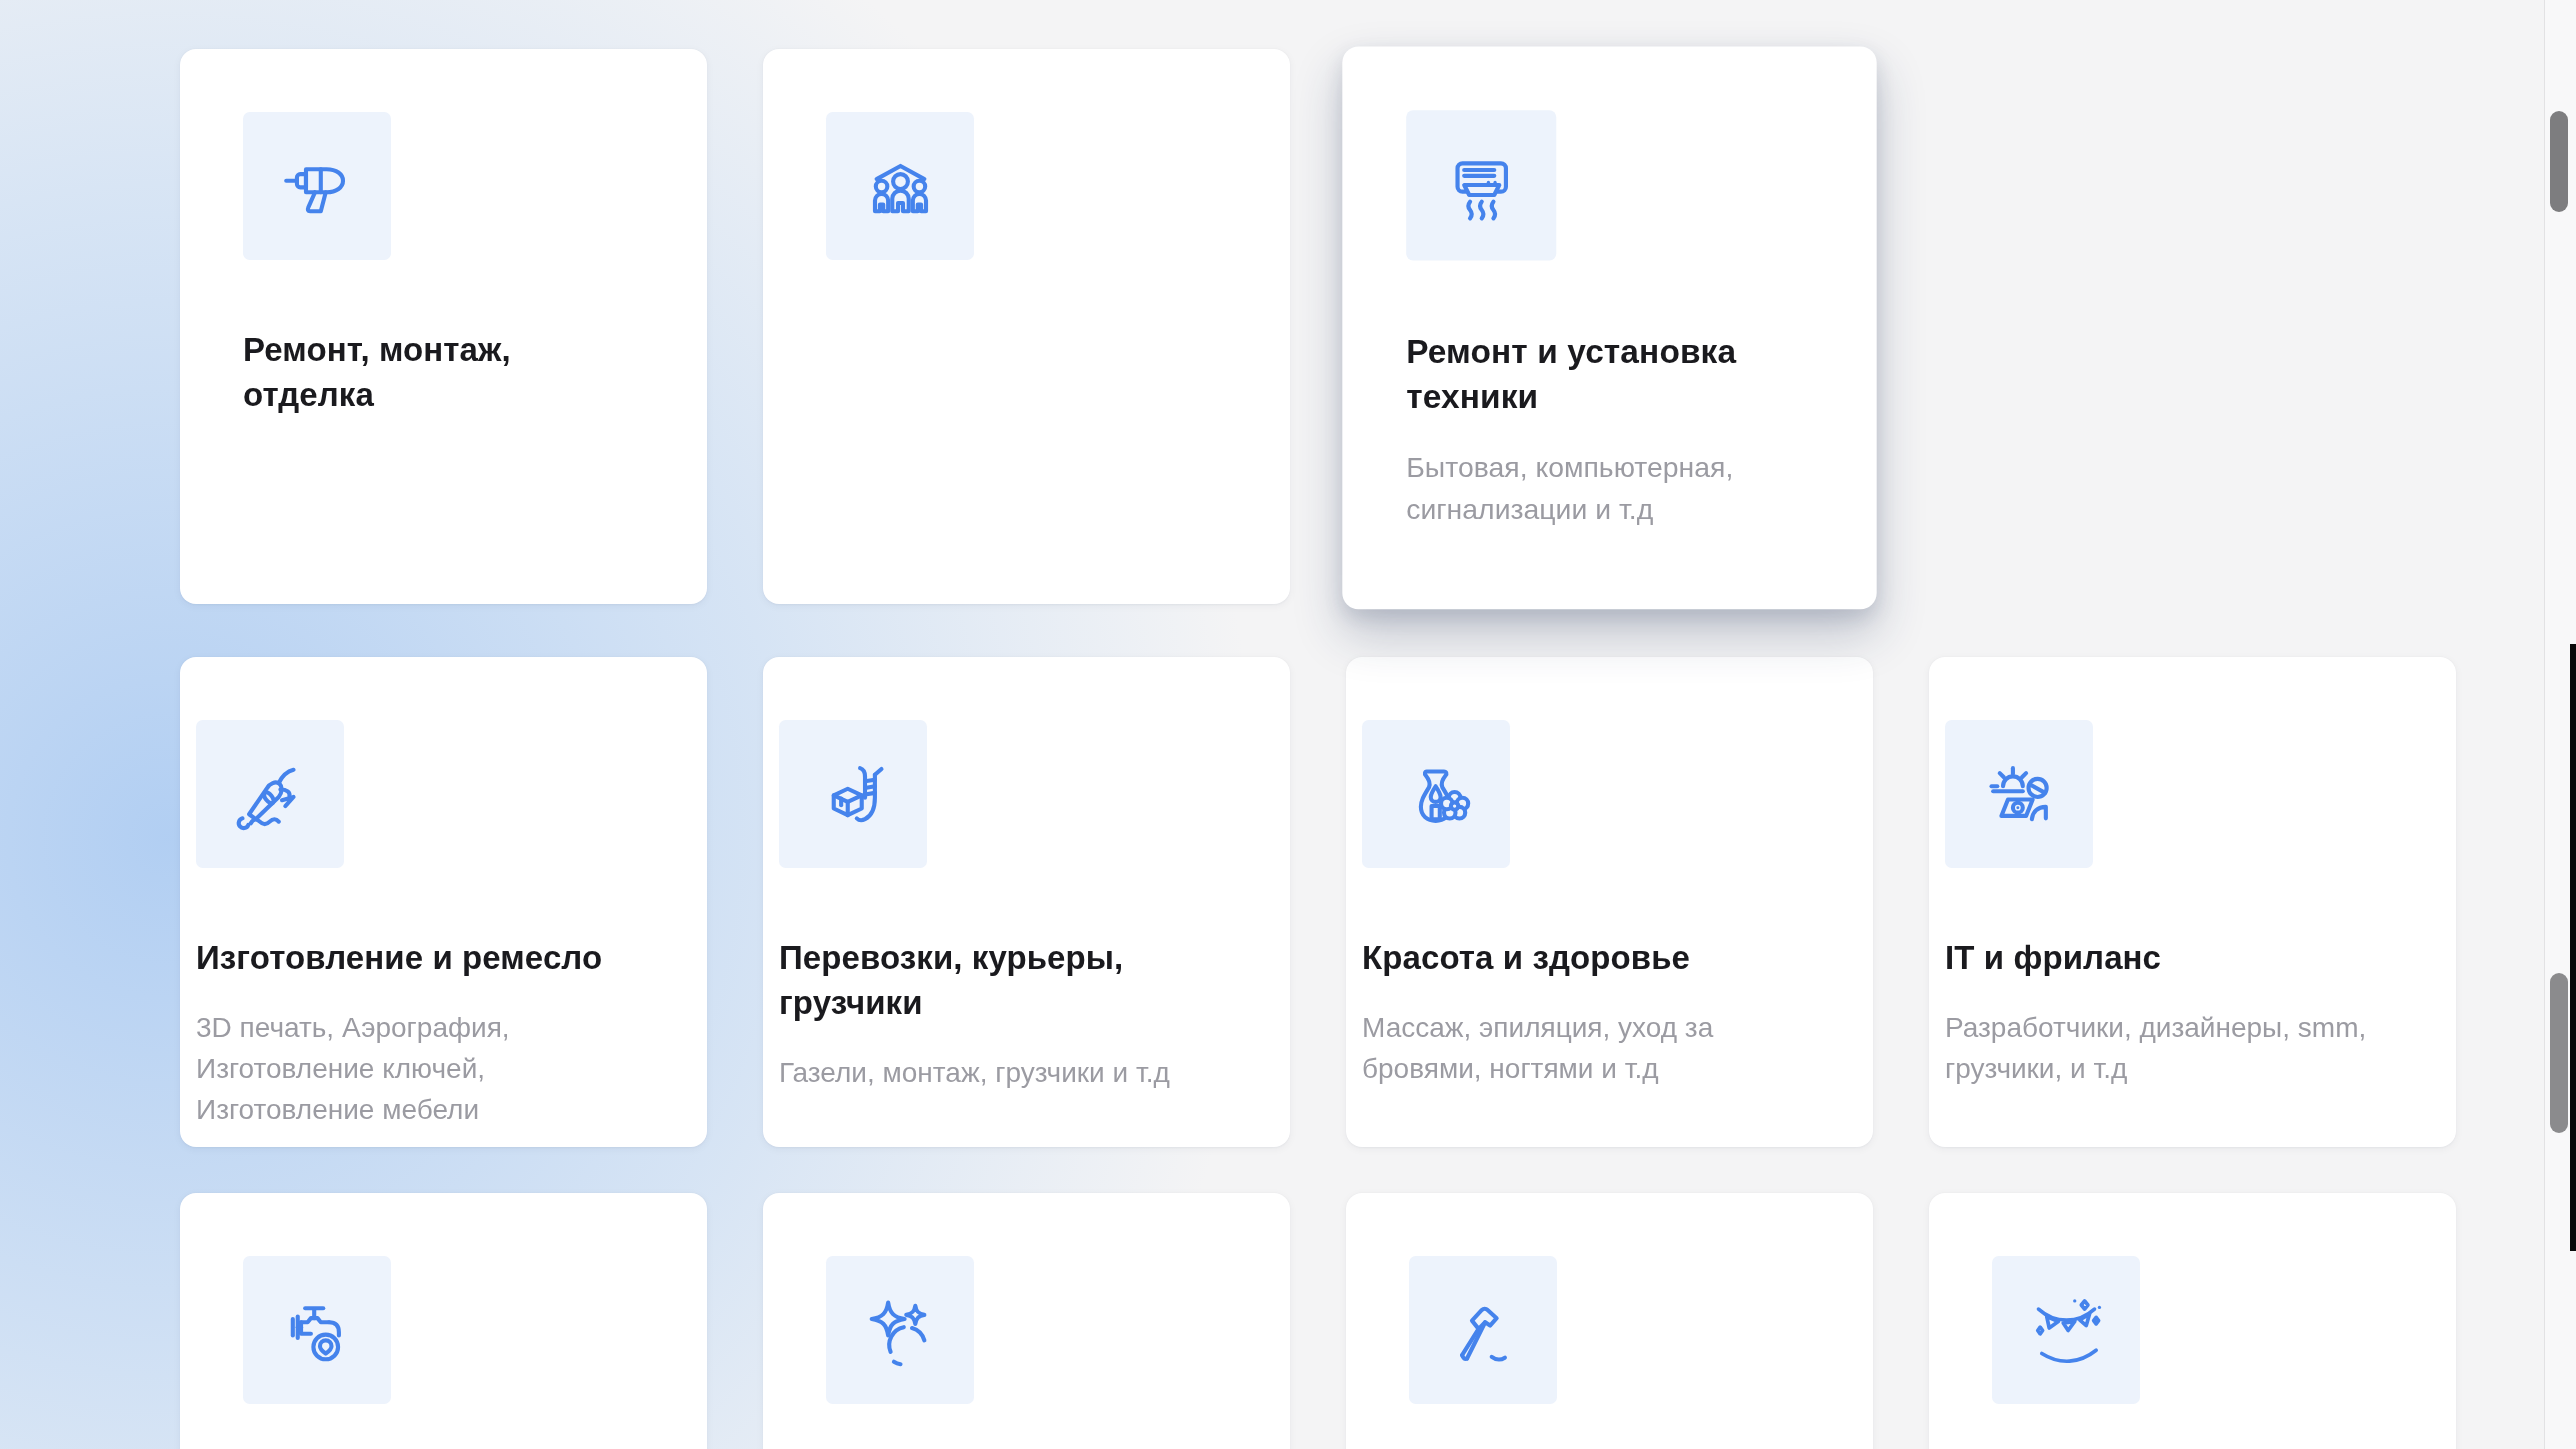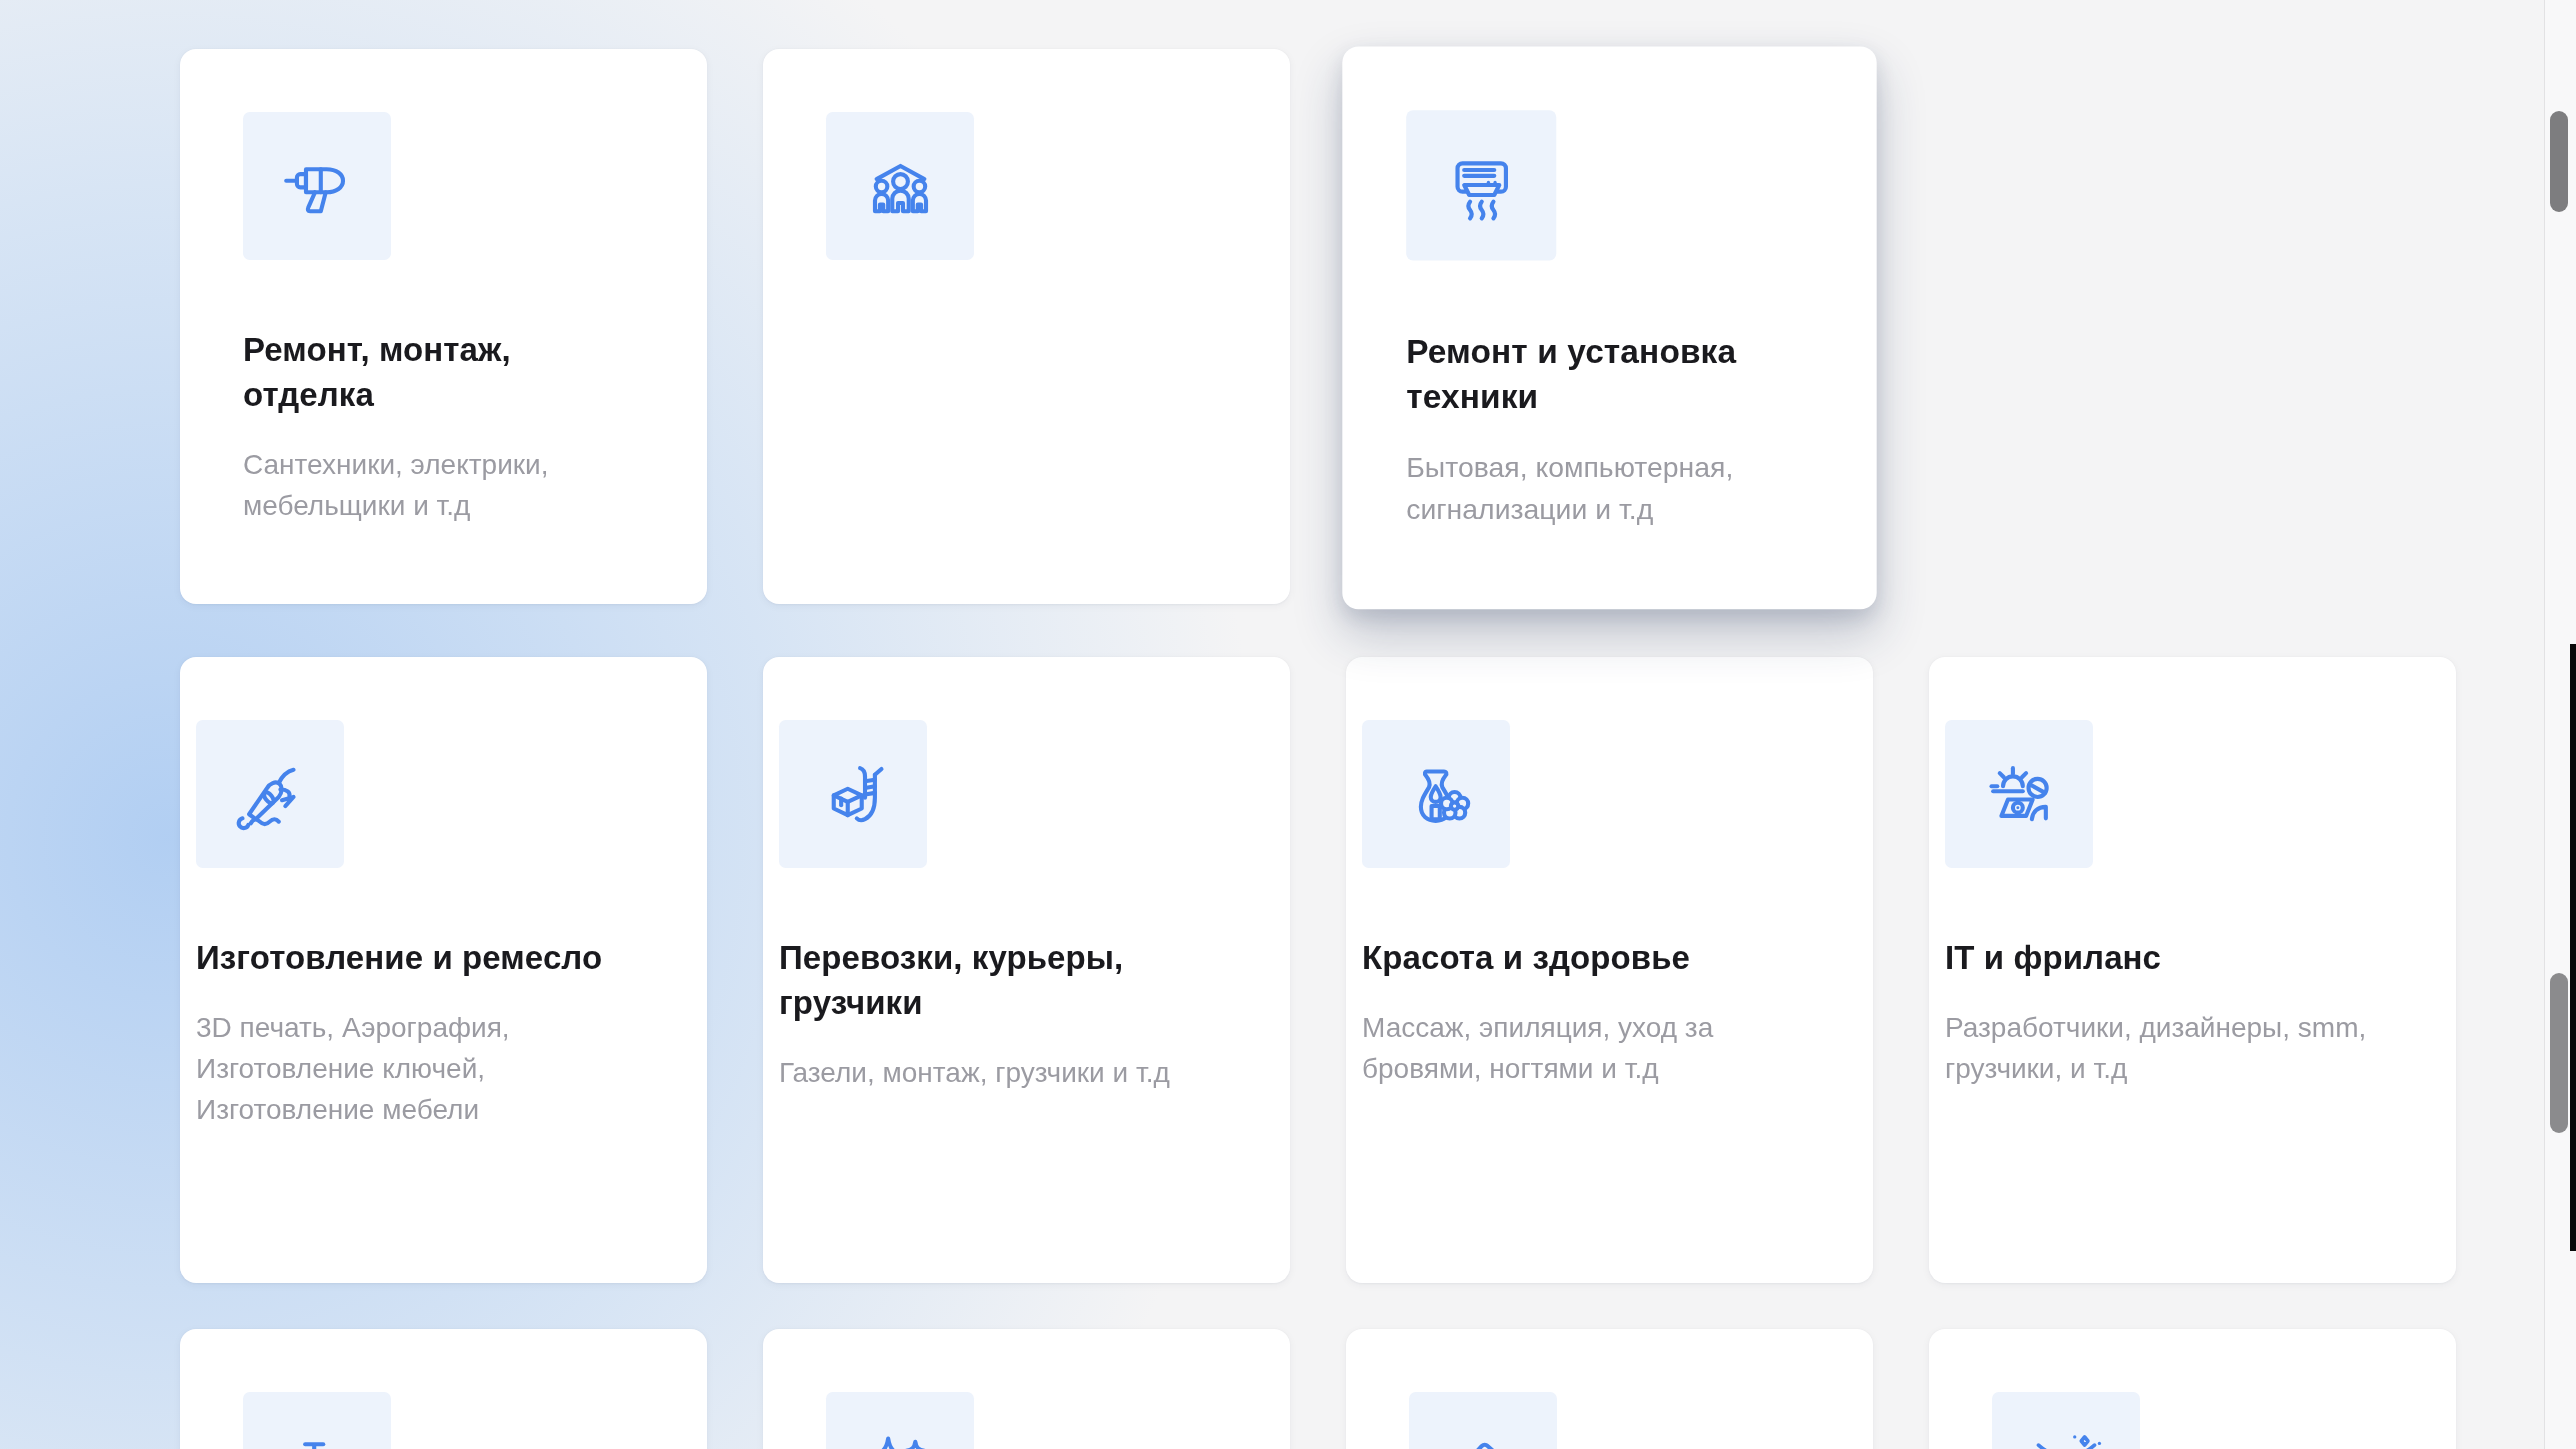--- a/index.html
+++ b/index.html
@@ -22,21 +22,21 @@
   }
   .content { position: absolute; left: 0; top: 0; width: 2576px; }
   .row {
     margin-left: 180px;
     display: flex;
     gap: 56px;
   }
   .row-1 { margin-top: 49px; }
   .row-1 .card { height: 555px; }
   .row-2 { margin-top: 53px; }
-  .row-2 .card { height: 626px; padding-left: 16px; }
+  .row-2 .card { height: 490px; padding-left: 16px; }
   .row-3 { margin-top: 46px; }
   .row-3 .card { height: 577px; }
   .card {
     width: 527px;
     box-sizing: border-box;
     background: #ffffff;
     border-radius: 16px;
     padding: 0 63px;
     box-shadow: 0 2px 8px rgba(22,34,64,0.05), 0 0.7px 2px rgba(22,34,64,0.04);
     cursor: pointer;
@@ -110,21 +110,20 @@
       <div class="tile">
         <svg width="79" height="79" viewBox="0 0 96 96" fill="none" stroke="currentColor" stroke-width="5" stroke-linecap="round" stroke-linejoin="round">
           <path d="M10 41 H23"></path>
           <path d="M27 33 h7 v16 h-7 a4 4 0 0 1 -4 -4 v-8 a4 4 0 0 1 4 -4 Z"></path>
           <path d="M34 27 H59 C71 27 79 33 79 41 C79 49 71 55 59 55 H34 Z"></path>
           <path d="M52 27 V55"></path>
           <path d="M58 55 L52 78 H39 Q35 78 37 73 L45 55"></path>
         </svg>
       </div>
       <h2 class="card-title">Ремонт, монтаж, отделка</h2>
-      <p class="card-sub">Сантехники, электрики, мебельщики и т.д</p>
     </article>
 
 
     <article class="card">
       <div class="tile">
         <svg width="79" height="79" viewBox="0 0 96 96" fill="none" stroke="currentColor" stroke-width="5" stroke-linecap="round" stroke-linejoin="round">
           <path d="M19 39 L48 23 L77 39"></path>
           <circle cx="48" cy="42" r="9"></circle>
           <path d="M38 78 V63 A10 10 0 0 1 58 63 V78 H51 V68 H45 V78 Z"></path>
           <circle cx="25" cy="48" r="7"></circle>

